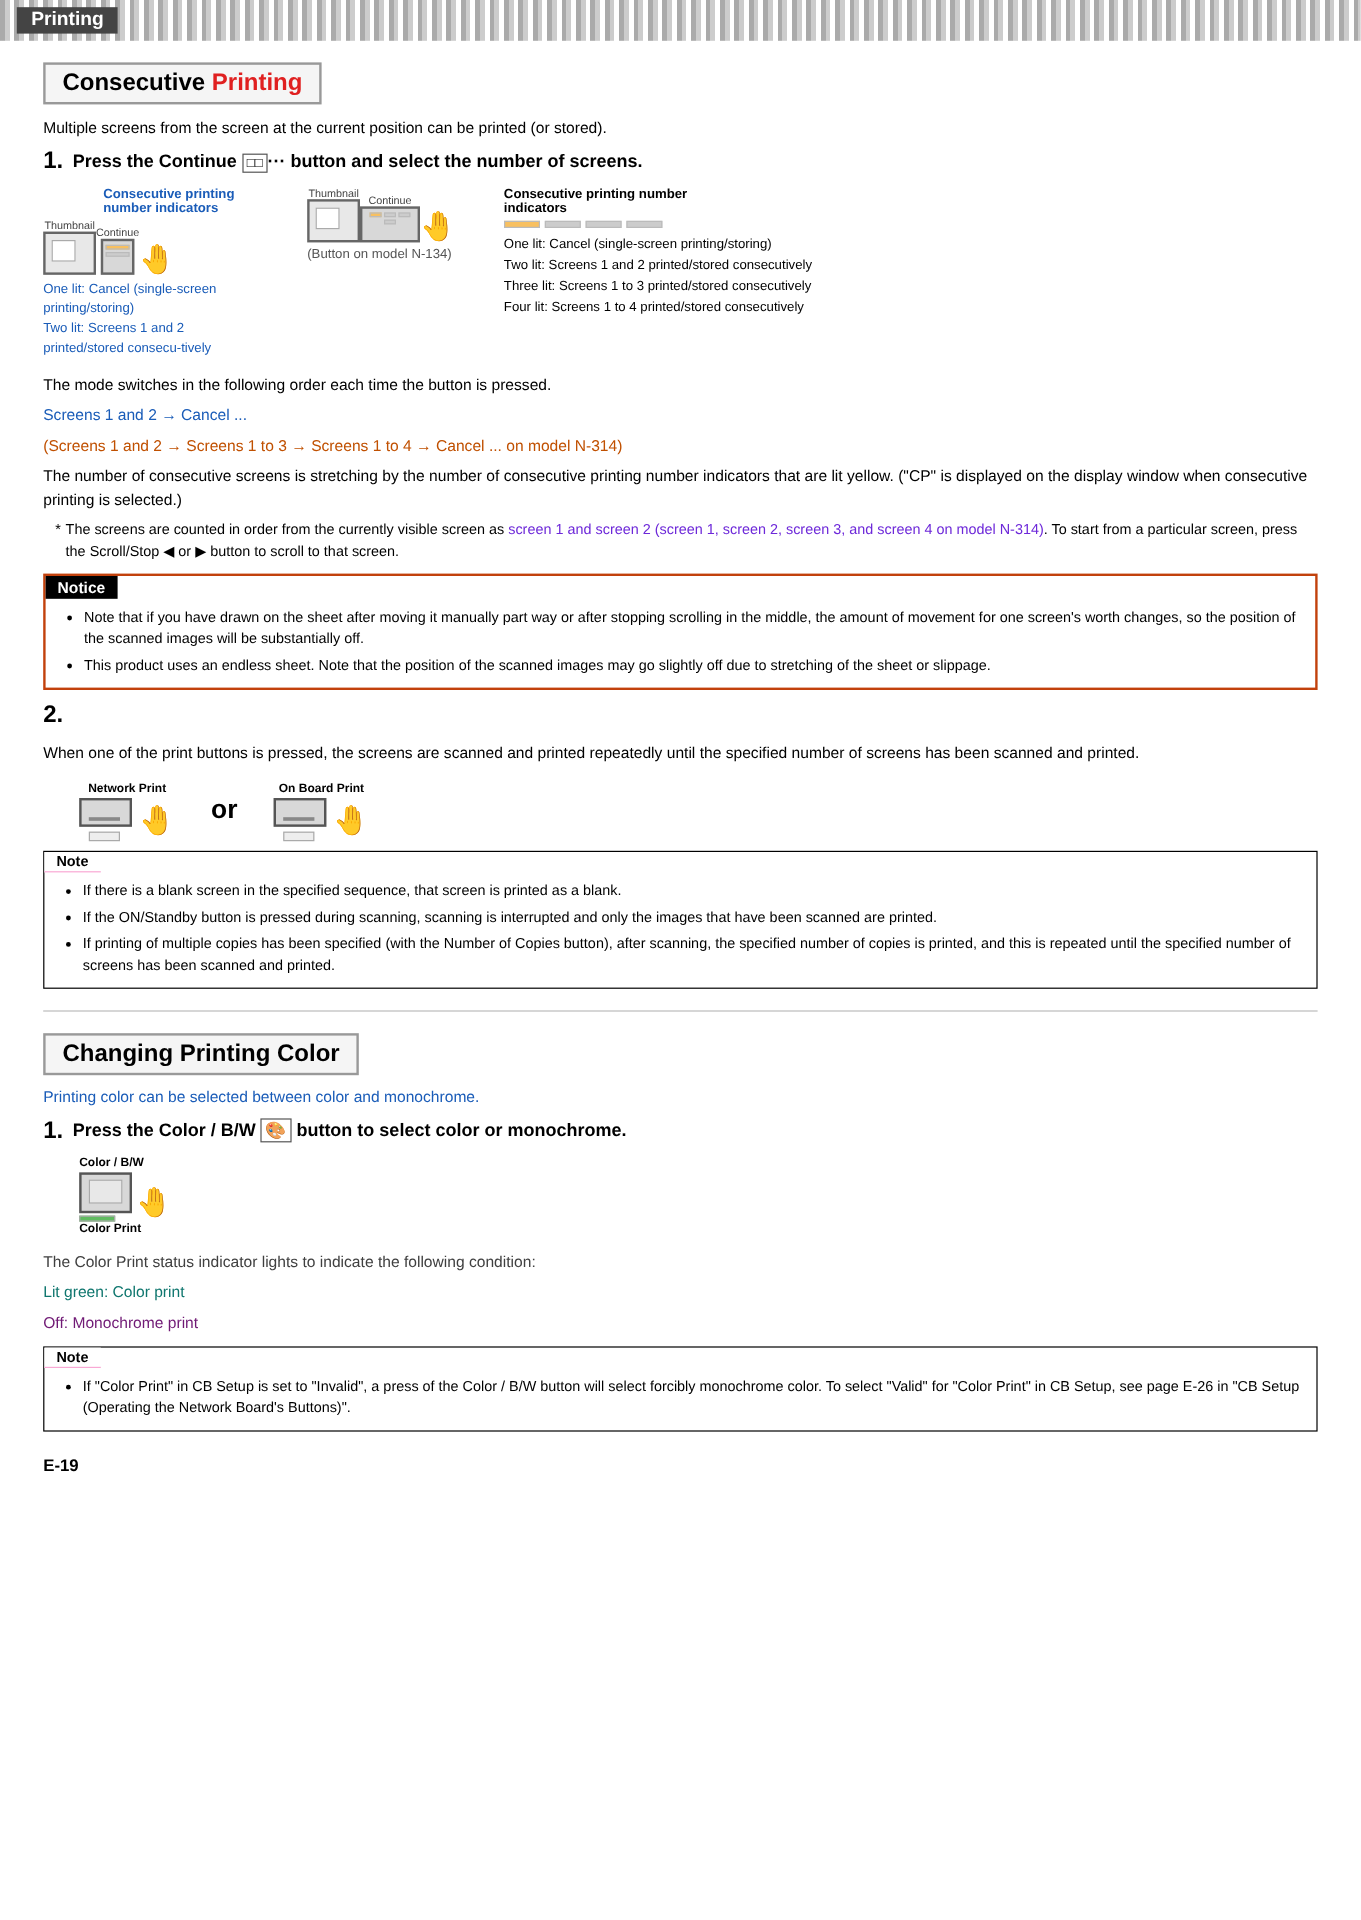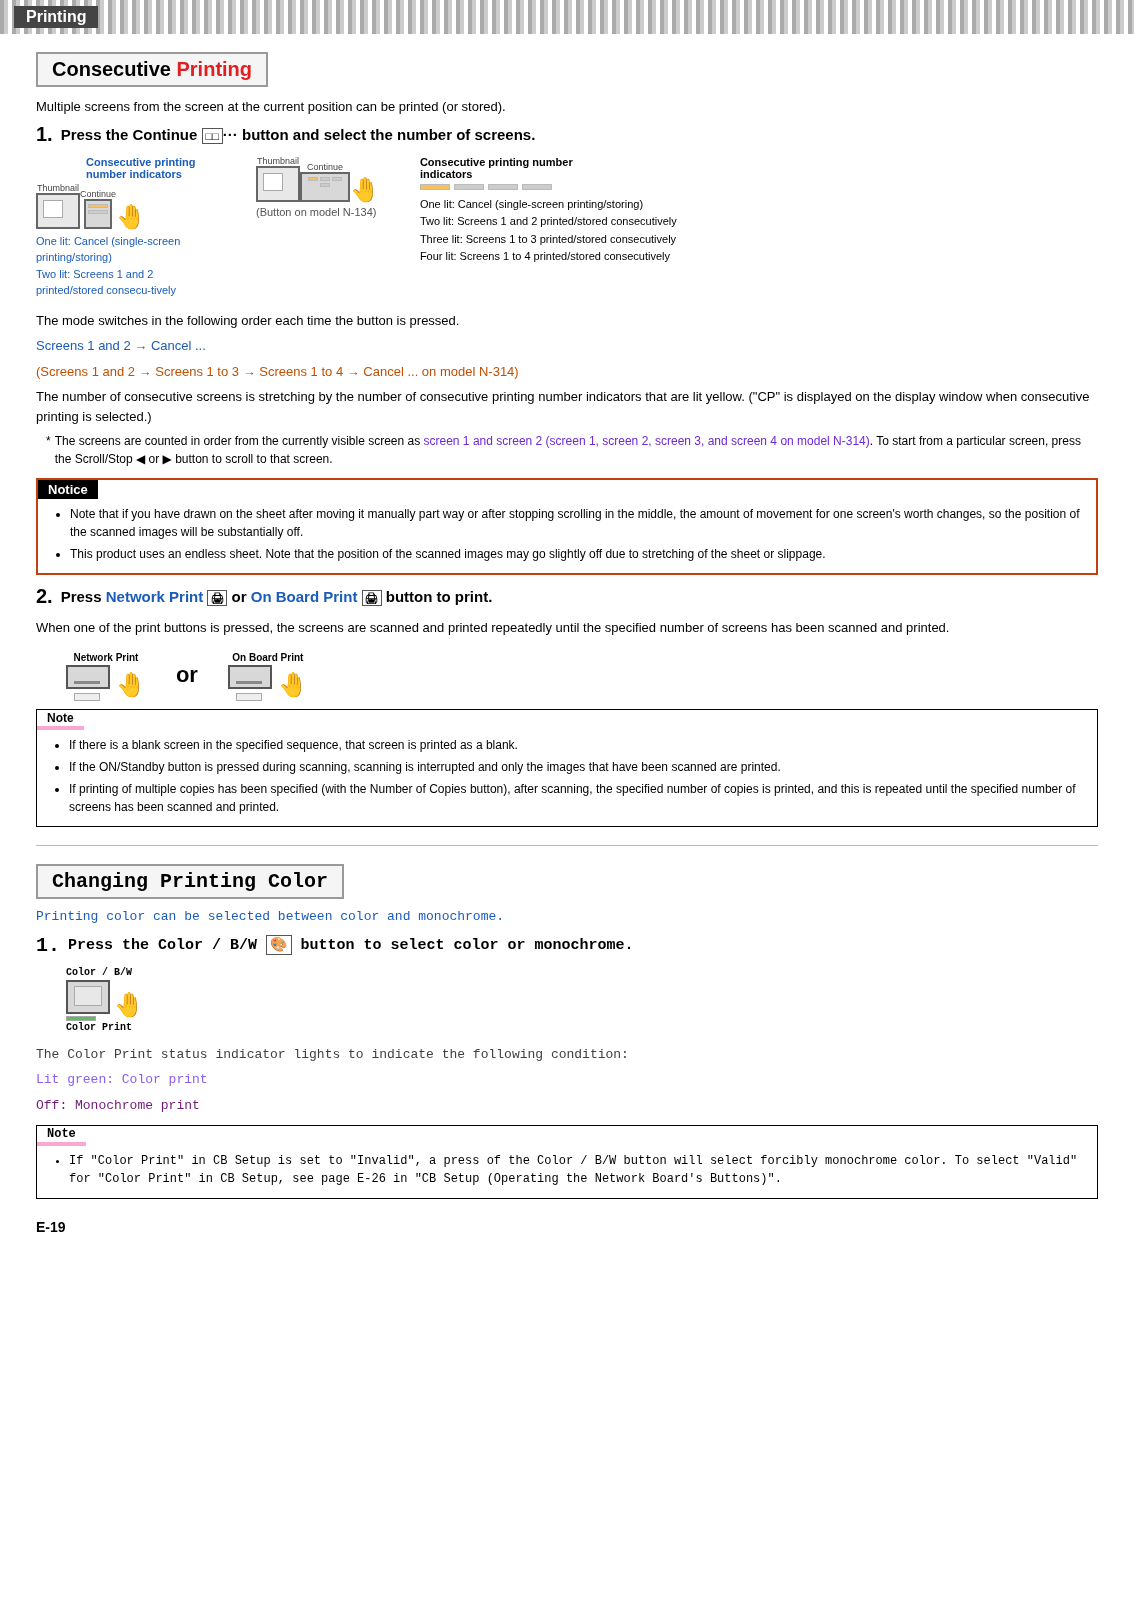--- a/index.html
+++ b/index.html
@@ -114,21 +114,21 @@
       border: 1px solid #000;
       margin: 10px 0;
       padding: 0;
     }
     .note-box .note-title {
       background: #fff;
       color: #000;
       font-weight: bold;
       font-size: 12px;
       padding: 1px 10px;
-      border-bottom: 4px solid #f9a8d4;
+      border-bottom: 1px solid #f9a8d4;
       display: inline-block;
     }
     .note-box .note-body {
       padding: 6px 14px;
     }
     .note-box .note-body ul {
       padding-left: 18px;
     }
     .note-box .note-body li {
       font-size: 12px;
@@ -174,21 +174,20 @@
 
     .or-text {
       font-size: 22px;
       font-weight: bold;
       color: #000;
     }
 
     
     .color-section {
       margin-top: 12px;
-      font-family: Liberation Mono, monospace;
     }
     .color-section-desc {
       color: #1a5cb8;
       font-size: 13px;
       margin-bottom: 10px;
     }
 
     
     .page-footer {
       text-align: left;
@@ -326,27 +325,20 @@
       <ul>
         <li>Note that if you have drawn on the sheet after moving it manually part way or after stopping scrolling in the middle, the amount of movement for one screen's worth changes, so the position of the scanned images will be substantially off.</li>
         <li>This product uses an endless sheet. Note that the position of the scanned images may go slightly off due to stretching of the sheet or slippage.</li>
       </ul>
     </div>
   </div>
 
   
   <div class="step-heading">
     <span class="step-num">2.</span>
-    <span>
-      Press <span style="color:#1a5cb8;font-weight:bold;">Network Print</span>
-      <span style="border:1px solid #555;padding:1px 2px;font-size:11px;">🖨</span>
-      or <span style="color:#1a5cb8;font-weight:bold;">On Board Print</span>
-      <span style="border:1px solid #555;padding:1px 2px;font-size:11px;">🖨</span>
-      button to print.
-    </span>
   </div>
 
   <p class="para">When one of the print buttons is pressed, the screens are scanned and printed repeatedly until the specified number of screens has been scanned and printed.</p>
 
   
   <div class="print-btns-row">
     <div class="print-btn-fig">
       <div class="print-btn-label">Network Print</div>
       <div class="print-btn-img">
 
@@ -417,21 +409,21 @@
           </div>
 
           <div style="width:30px;height:5px;background:#60bb60;border:1px solid #aaa;margin-top:2px;"></div>
         </div>
         <div style="font-size:24px;">🤚</div>
       </div>
       <div style="font-size:10px;font-weight:bold;margin-top:2px;">Color Print</div>
     </div>
 
     <p class="para" style="color:#404040;">The Color Print status indicator lights to indicate the following condition:</p>
-    <p class="para" style="color:#8b5cf6;">Lit green: Color print</p>
+    <p class="para" style="color:#0f766e;">Lit green: Color print</p>
     <p class="para" style="color:#701a75;">Off: Monochrome print</p>
 
     
     <div class="note-box">
       <div class="note-title">Note</div>
       <div class="note-body">
         <ul>
           <li>If "Color Print" in CB Setup is set to "Invalid", a press of the Color / B/W button will select forcibly monochrome color. To select "Valid" for "Color Print" in CB Setup, see page E-26 in "CB Setup (Operating the Network Board's Buttons)".</li>
         </ul>
       </div>

